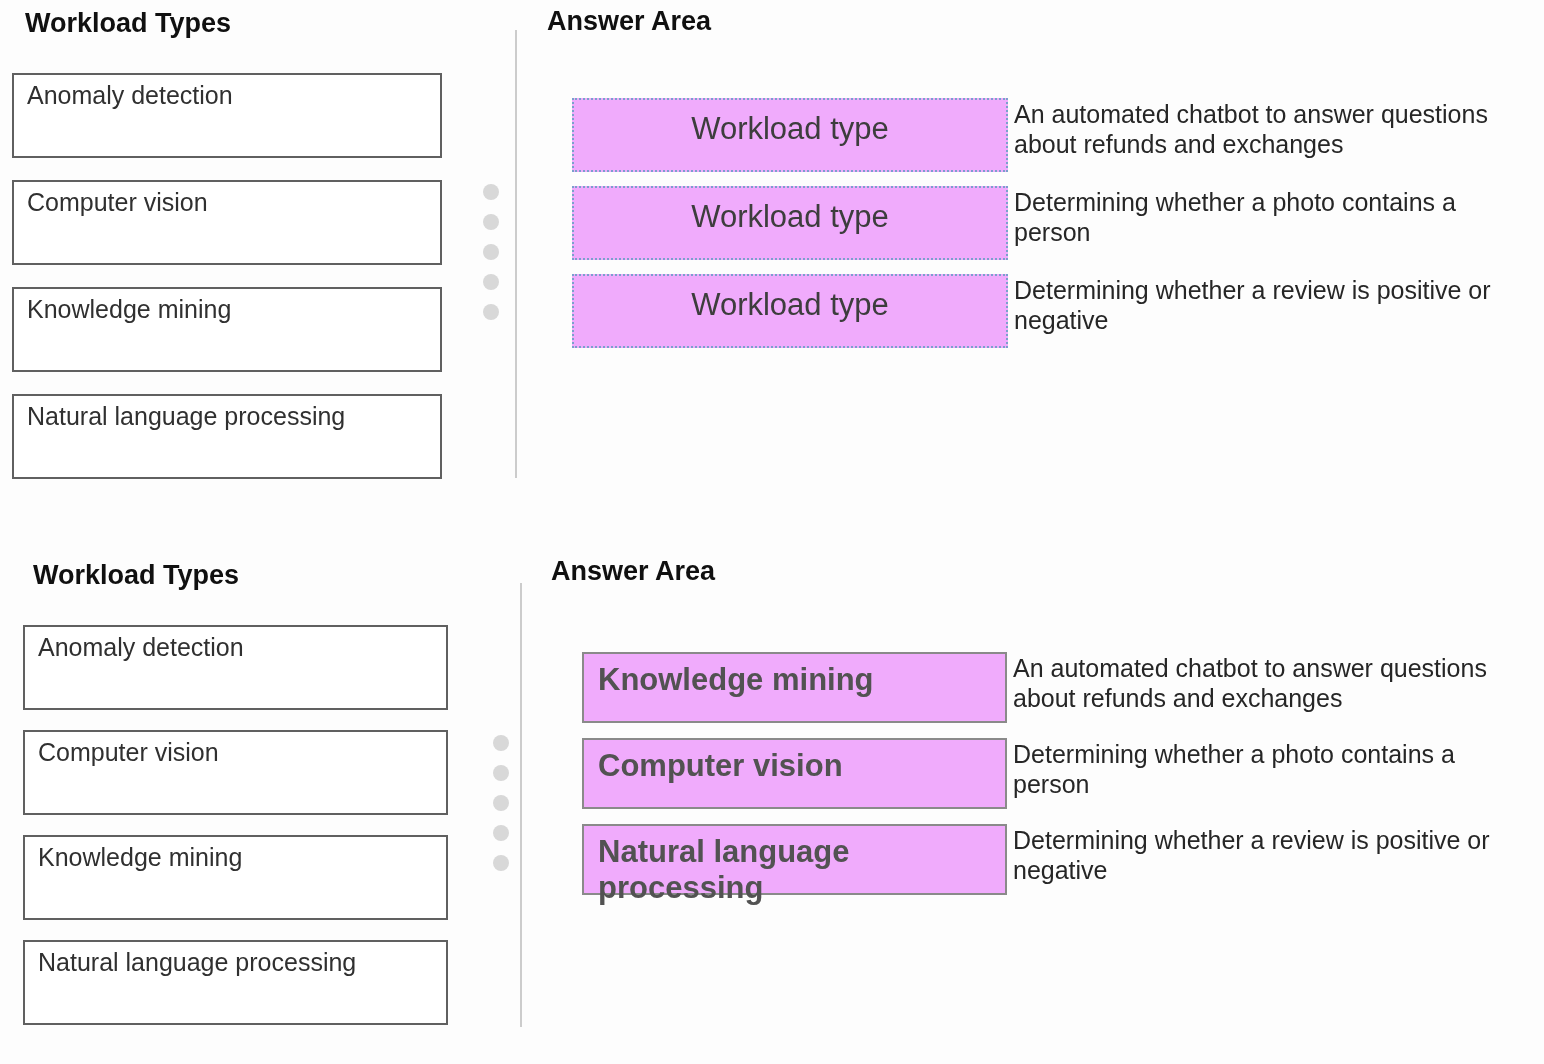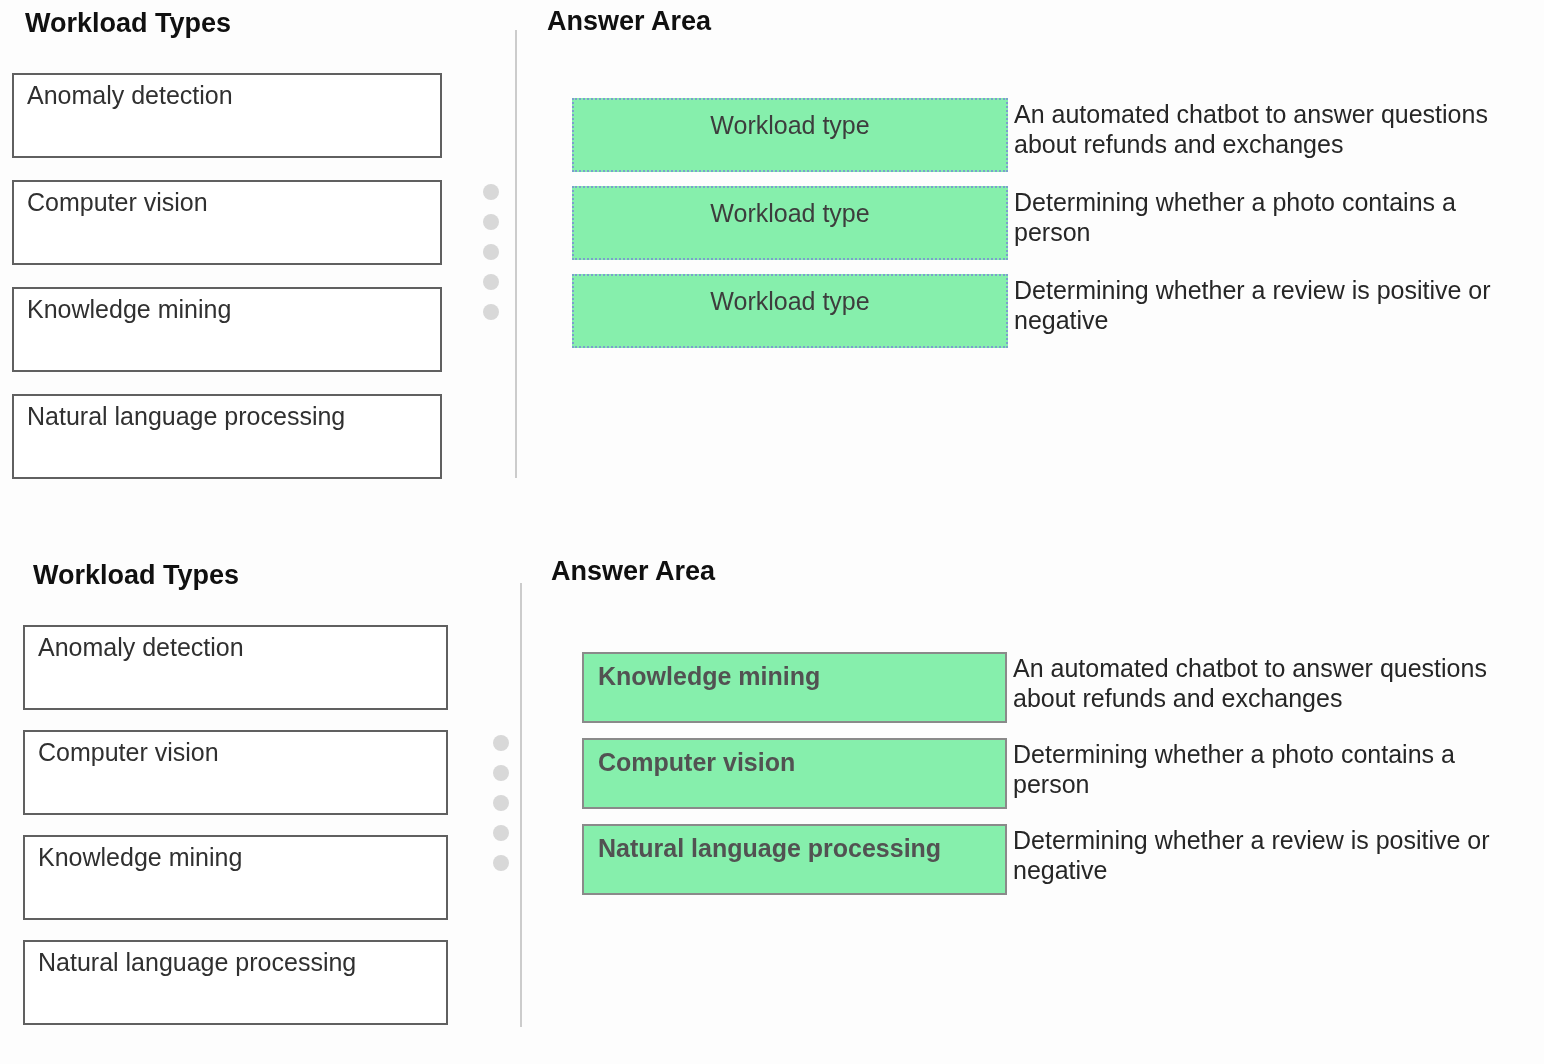--- a/index.html
+++ b/index.html
@@ -33,21 +33,21 @@
 
   .vline{position:absolute;width:2px;background:#cccccc;}
   #sec-q .vline{left:515px;top:30px;height:448px;}
   #sec-s .vline{left:520px;top:43px;height:444px;}
 
   .rows{position:absolute;display:flex;flex-direction:column;}
   #sec-q .rows{left:572px;top:98px;gap:14px;}
   #sec-s .rows{left:582px;top:112px;gap:15px;}
   .row{display:flex;align-items:flex-start;}
 
-  .slot{box-sizing:border-box;flex:none;font-size:25px;background:#86efac;}
+  .slot{box-sizing:border-box;flex:none;font-size:31px;background:#f0abfc;}
   #sec-q .slot{
     width:436px;height:74px;border:2px dotted #7ba0cd;
     color:#3d3d3d;text-align:center;padding-top:11px;
   }
   #sec-s .slot{
     width:425px;height:71px;border:2px solid #8a8a8a;
     color:#525252;font-weight:600;text-align:left;padding:8px 14px;
   }
 
   .desc{

